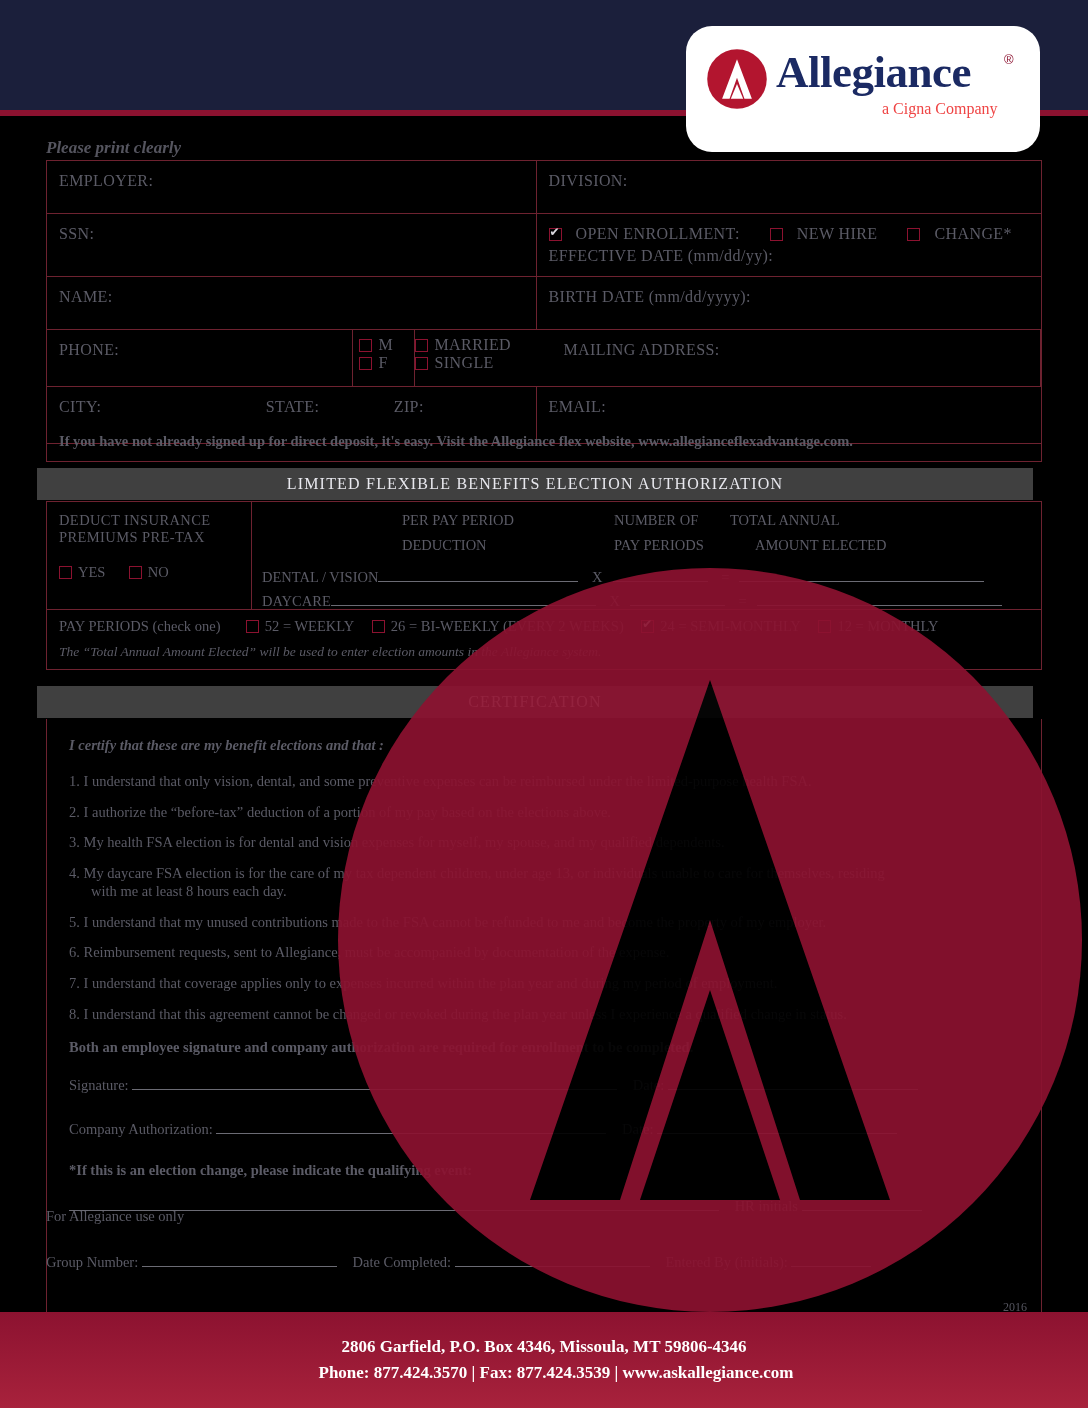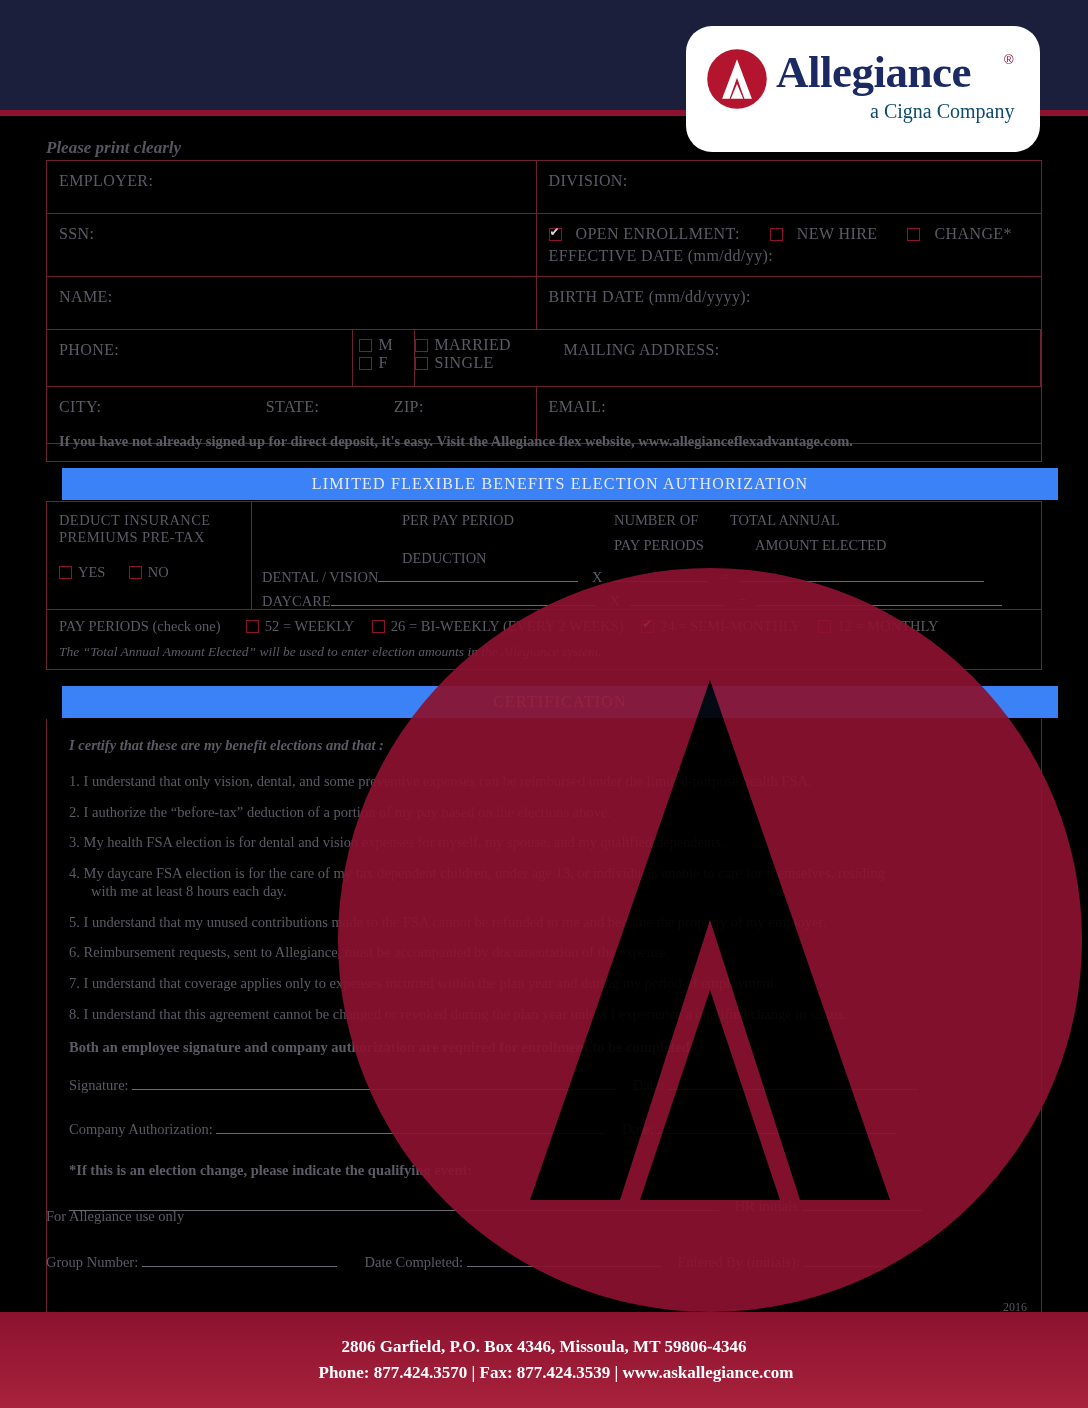--- a/index.html
+++ b/index.html
@@ -87,24 +87,24 @@
   }
   .logo-reg {
     position: absolute;
     left: 318px; top: 26px;
     font-size: 13px;
     color: #8c1230;
     font-family: "Liberation Sans", sans-serif;
   }
   .logo-tag {
     position: absolute;
-    left: 184px; top: 74px;
+    left: 196px; top: 74px;
     font-family: "Liberation Serif", serif;
-    font-size: 20px;
-    color: #0c4a6e;
+    font-size: 16px;
+    color: #ef4444;
   }
 
   
   .sheet {
     position: absolute;
     left: 0; top: 116px;
     width: 1088px;
     height: 1196px;
     z-index: 3;
   }
@@ -198,23 +198,23 @@
     border: 1px solid #6e2230;
     border-top: none;
     padding: 9px 12px 11px 12px;
     font-weight: bold;
     font-size: 14.5px;
     color: #5b5b66;
   }
 
   .band {
     position: absolute;
-    left: 62px;
-    width: 996px;
-    background: #3b82f6;
+    left: 37px;
+    width: 996px;
+    background: #404040;
     color: #e8e8ee;
     text-align: center;
     font-size: 16px;
     letter-spacing: 1.2px;
     padding: 7px 0;
     box-sizing: border-box;
   }
   .band.auth { top: 352px; }
   .band.cert { top: 570px; }
 
@@ -239,21 +239,21 @@
   .el-left .l1 { letter-spacing: 0.4px; }
   .el-left .yesno { margin-top: 18px; }
   .el-head {
     position: absolute;
     left: 215px; top: 10px;
     width: 770px;
     color: #5b5b66;
     font-size: 14.5px;
   }
   .el-head .c1 { position: absolute; left: 140px; top: 0; }
-  .el-head .c1b { position: absolute; left: 140px; top: 38px; }
+  .el-head .c1b { position: absolute; left: 140px; top: 25px; }
   .el-head .c2 { position: absolute; left: 352px; top: 0; }
   .el-head .c2b { position: absolute; left: 352px; top: 25px; }
   .el-head .c3 { position: absolute; left: 468px; top: 0; }
   .el-head .c3b { position: absolute; left: 493px; top: 25px; }
   .el-line {
     position: absolute;
     left: 215px;
     width: 770px;
     font-size: 14.5px;
   }
@@ -531,21 +531,21 @@
       </div>
 
       <div class="year">2016</div>
     </div>
 
     <div class="admin">
       <div>For Allegiance use only</div>
       <div class="a2">
         <span>Group Number:</span>
         <span class="ul" style="width:195px"></span>
-        <span style="margin-left:24px">Date Completed:</span>
+        <span style="margin-left:12px">Date Completed:</span>
         <span class="ul" style="width:195px"></span>
         <span style="margin-left:12px">Entered By (initials):</span>
         <span class="ul" style="width:80px"></span>
       </div>
     </div>
 
   </div>
 
   <div class="footer">
     <div class="footer-line l1">2806 Garfield, P.O. Box 4346, Missoula, MT 59806-4346</div>

